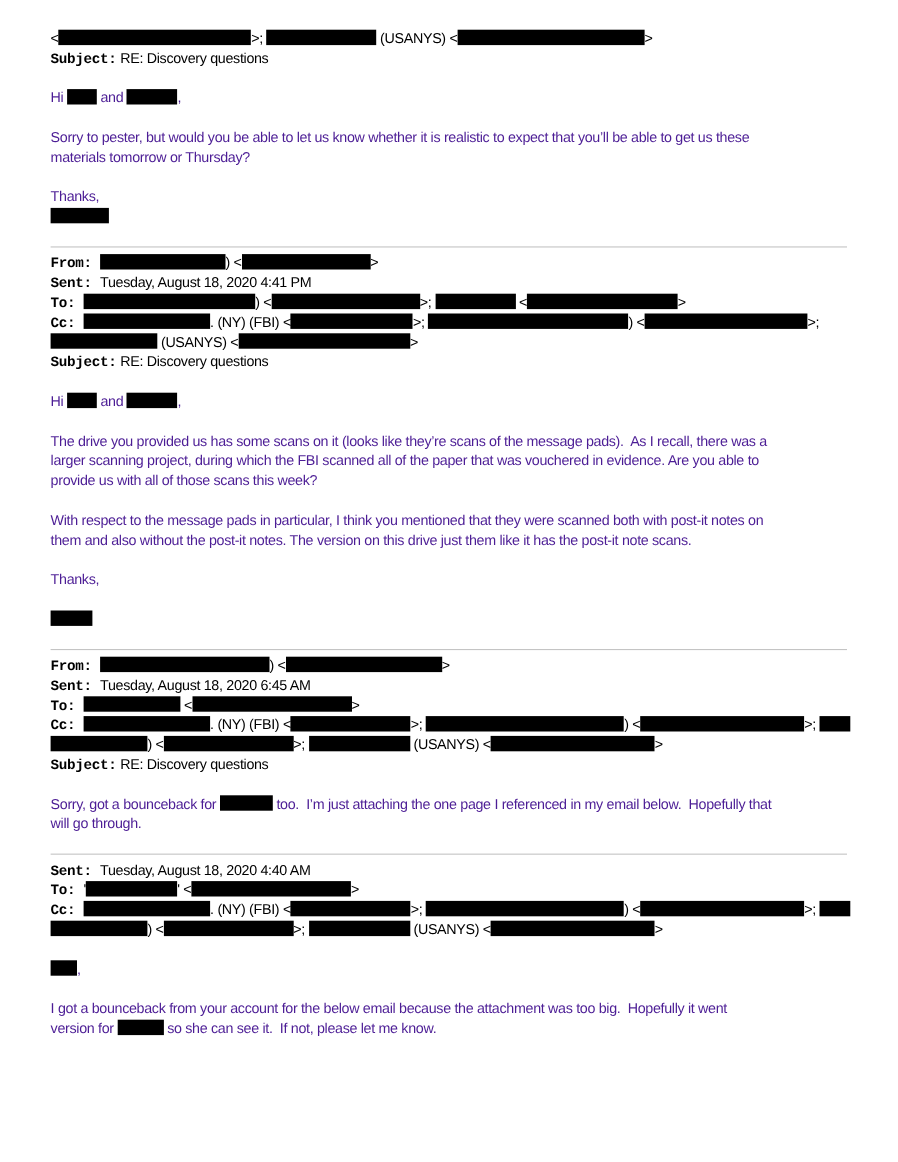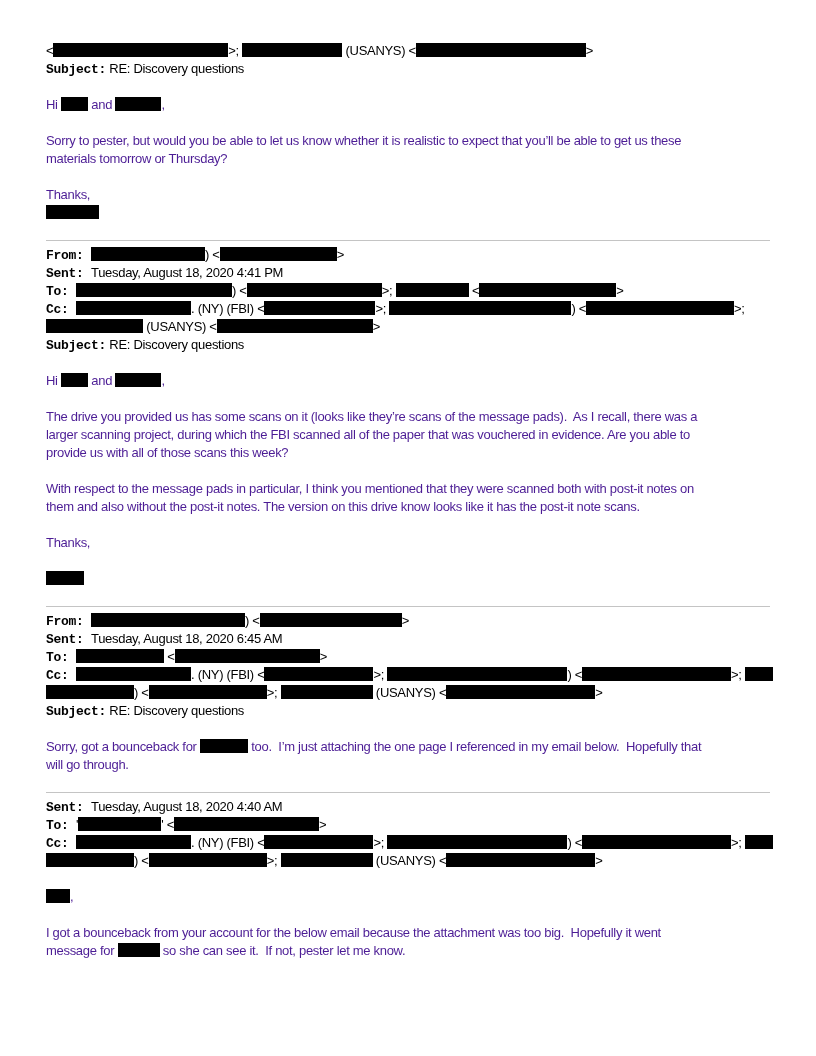--- a/index.html
+++ b/index.html
@@ -13,21 +13,21 @@
     position: relative;
     font-family: "Liberation Sans", sans-serif;
     font-size: 13px;
     letter-spacing: -0.3px;
     color: #000000;
     overflow: hidden;
   }
   .thread {
     position: absolute;
     left: 46px;
-    top: 42px;
+    top: 26px;
     width: 724px;
   }
   .line {
     height: 18px;
     line-height: 18px;
     white-space: pre;
   }
   .line.body { color: #4c1d95; }
   .line.blank { height: 18px; }
   .lbl { font-weight: bold; color: #000000; font-family: Liberation Mono, monospace; }
@@ -68,21 +68,21 @@
       <div class="line header"><span class="redact" style="width: 97px;"></span><span class="txt"> (USANYS) &lt;</span><span class="redact" style="width: 156px;"></span><span class="txt">&gt;</span></div>
       <div class="line header"><span class="lbl">Subject:</span><span class="txt"> RE: Discovery questions</span></div>
       <div class="line blank"></div>
       <div class="line body"><span class="txt">Hi </span><span class="redact" style="width: 27px;"></span><span class="txt"> and </span><span class="redact" style="width: 46px;"></span><span class="txt">,</span></div>
       <div class="line blank"></div>
       <div class="line body"><span class="txt">The drive you provided us has some scans on it (looks like they’re scans of the message pads).  As I recall, there was a</span></div>
       <div class="line body"><span class="txt">larger scanning project, during which the FBI scanned all of the paper that was vouchered in evidence. Are you able to</span></div>
       <div class="line body"><span class="txt">provide us with all of those scans this week?</span></div>
       <div class="line blank"></div>
       <div class="line body"><span class="txt">With respect to the message pads in particular, I think you mentioned that they were scanned both with post-it notes on</span></div>
-      <div class="line body"><span class="txt">them and also without the post-it notes. The version on this drive know looks like it has the post-it note scans.</span></div>
+      <div class="line body"><span class="txt">them and also without the post-it notes. The version on this drive just them like it has the post-it note scans.</span></div>
       <div class="line blank"></div>
       <div class="line body"><span class="txt">Thanks,</span></div>
       <div class="line blank"></div>
       <div class="line body"><span class="redact" style="width: 38px;"></span></div>
       <div class="line blank"></div>
     </div>
     <div>
       <div class="rule"></div>
       <div class="line header"><span class="lbl">From: </span><span class="redact" style="width: 154px;"></span><span class="txt">) &lt;</span><span class="redact" style="width: 142px;"></span><span class="txt">&gt;</span></div>
       <div class="line header"><span class="lbl">Sent: </span><span class="txt">Tuesday, August 18, 2020 6:45 AM</span></div>
@@ -98,15 +98,15 @@
     <div>
       <div class="rule"></div>
       <div class="line header"><span class="lbl">Sent: </span><span class="txt">Tuesday, August 18, 2020 4:40 AM</span></div>
       <div class="line header"><span class="lbl">To: </span><span class="txt">'</span><span class="redact" style="width: 83px;"></span><span class="txt">' &lt;</span><span class="redact" style="width: 145px;"></span><span class="txt">&gt;</span></div>
       <div class="line header"><span class="lbl">Cc: </span><span class="redact" style="width: 115px;"></span><span class="txt">. (NY) (FBI) &lt;</span><span class="redact" style="width: 109px;"></span><span class="txt">&gt;; </span><span class="redact" style="width: 180px;"></span><span class="txt">) &lt;</span><span class="redact" style="width: 149px;"></span><span class="txt">&gt;; </span><span class="redact" style="width: 28px;"></span></div>
       <div class="line header"><span class="redact" style="width: 88px;"></span><span class="txt">) &lt;</span><span class="redact" style="width: 118px;"></span><span class="txt">&gt;; </span><span class="redact" style="width: 92px;"></span><span class="txt"> (USANYS) &lt;</span><span class="redact" style="width: 149px;"></span><span class="txt">&gt;</span></div>
       <div class="line blank"></div>
       <div class="line body"><span class="redact" style="width: 24px;"></span><span class="txt">,</span></div>
       <div class="line blank"></div>
       <div class="line body"><span class="txt">I got a bounceback from your account for the below email because the attachment was too big.  Hopefully it went</span></div>
-      <div class="line body"><span class="txt">message for </span><span class="redact" style="width: 42px;"></span><span class="txt"> so she can see it.  If not, pester let me know.</span></div>
+      <div class="line body"><span class="txt">version for </span><span class="redact" style="width: 42px;"></span><span class="txt"> so she can see it.  If not, please let me know.</span></div>
     </div>
   </div>
 
 </body></html>

